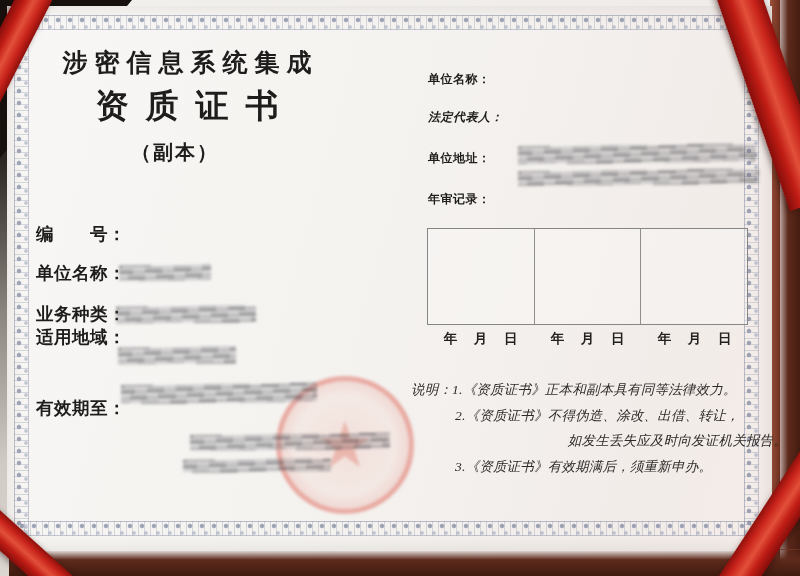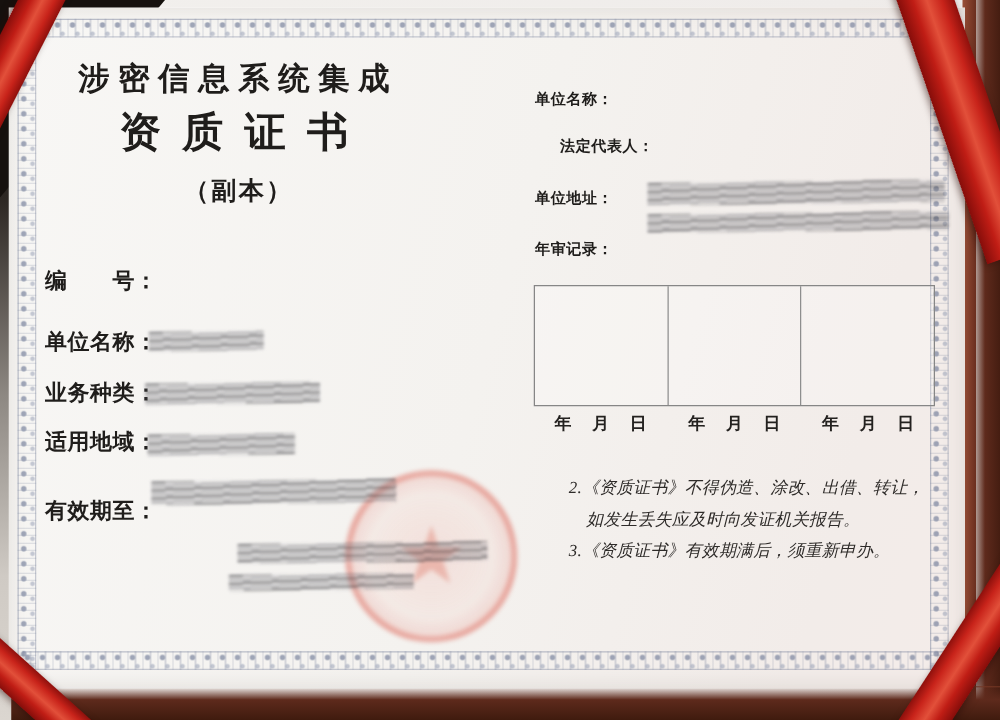--- a/index.html
+++ b/index.html
@@ -52,32 +52,32 @@
   .ribbon-tr{left:645px;top:64px;width:250px;height:44px;transform:rotate(71deg);}
   .ribbon-bl{left:-55px;top:538px;width:160px;height:30px;transform:rotate(42deg);}
   .ribbon-br{left:665px;top:520px;width:200px;height:36px;transform:rotate(-57deg);}
 
   
   .txt{position:absolute;z-index:6;color:#1f1d1b;}
   .heading1{left:36px;top:46px;width:302px;text-align:center;
     font-size:25px;font-weight:700;letter-spacing:7px;text-indent:7px;}
   .heading2{left:36px;top:84px;width:302px;text-align:center;
     font-size:33px;font-weight:700;letter-spacing:17px;text-indent:17px;}
-  .copylbl{left:40px;top:139px;width:302px;text-align:center;
+  .copylbl{left:24px;top:139px;width:302px;text-align:center;
     font-size:20px;font-weight:600;letter-spacing:2px;}
   .lbl{font-weight:700;letter-spacing:.5px;}
   .lbl-l{font-size:17.5px;}
   .lbl-r{font-size:12px;}
-  .f-number{left:36px;top:212px;}
+  .f-number{left:36px;top:222px;}
   .f-grade{left:36px;top:261px;}
   .f-business{left:36px;top:302px;}
-  .f-region{left:36px;top:341px;}
+  .f-region{left:36px;top:325px;}
   .f-valid{left:36px;top:396px;}
   .f-unit{left:428px;top:71px;}
-  .f-legal{left:448px;top:109px;}
+  .f-legal{left:428px;top:109px;font-style:italic;}
   .f-addr{left:428px;top:150px;}
   .f-annual{left:428px;top:191px;}
 
   
   .redacted{position:absolute;z-index:6;border-radius:1px;
     background:repeating-linear-gradient(178deg,
       rgba(45,45,50,.62) 0px 1.6px, rgba(150,150,158,.20) 1.6px 3.4px,
       rgba(90,90,98,.45) 3.4px 5px, rgba(170,170,178,.15) 5px 6.4px);
     filter:blur(1.4px);transform:skewY(-.7deg);}
   .r-grade{left:119px;top:265px;width:92px;height:16px;}
@@ -104,21 +104,21 @@
   .review-cell:last-child{border-right:none;}
   .date-row{position:absolute;left:427px;top:330px;width:321px;z-index:6;display:flex;}
   .date-group{flex:1;display:flex;justify-content:space-evenly;
     font-size:13.5px;font-weight:700;color:#23211f;}
 
   
   .notes{position:absolute;left:411px;top:377px;width:376px;z-index:6;
     font-style:italic;font-size:13.5px;line-height:25.5px;color:#2e2b29;letter-spacing:.2px;}
   .notes .nrow{white-space:nowrap;}
   .ind1{padding-left:44px;}
-  .ind2{padding-left:58px;}
+  .ind2{padding-left:58px;text-align:right;}
 </style>
 </head>
 <body>
 
 <div class="scene">
 
   <div class="frame-right"></div>
   <div class="frame-bottom"></div>
   <div class="frame-left"></div>
   <div class="frame-corner-tl"></div>
@@ -176,20 +176,23 @@
       <span>日</span>
     </div>
     <div class="date-group">
       <span>年</span>
       <span>月</span>
       <span>日</span>
     </div>
   </div>
 
   <div class="notes">
+    <div class="nrow">
+      <span>说明：</span><span>1.《资质证书》正本和副本具有同等法律效力。</span>
+    </div>
     <div class="nrow ind1">2.《资质证书》不得伪造、涂改、出借、转让，</div>
     <div class="nrow ind2">如发生丢失应及时向发证机关报告。</div>
     <div class="nrow ind1">3.《资质证书》有效期满后，须重新申办。</div>
   </div>
 
   <div class="ribbon ribbon-tl"></div>
   <div class="ribbon ribbon-tr"></div>
   <div class="ribbon ribbon-bl"></div>
   <div class="ribbon ribbon-br"></div>
 

